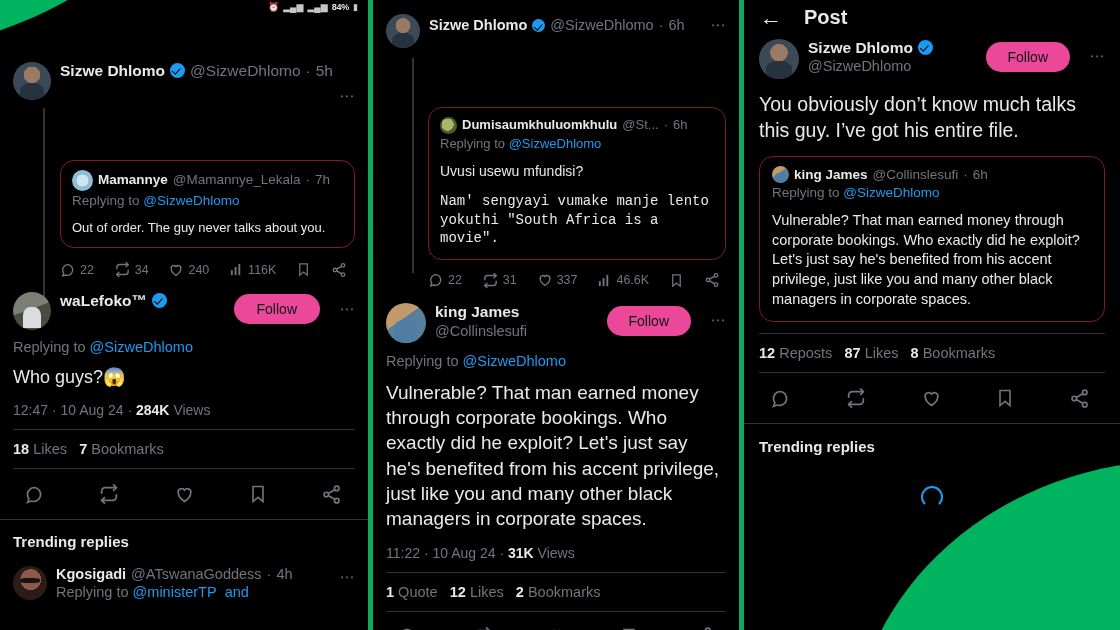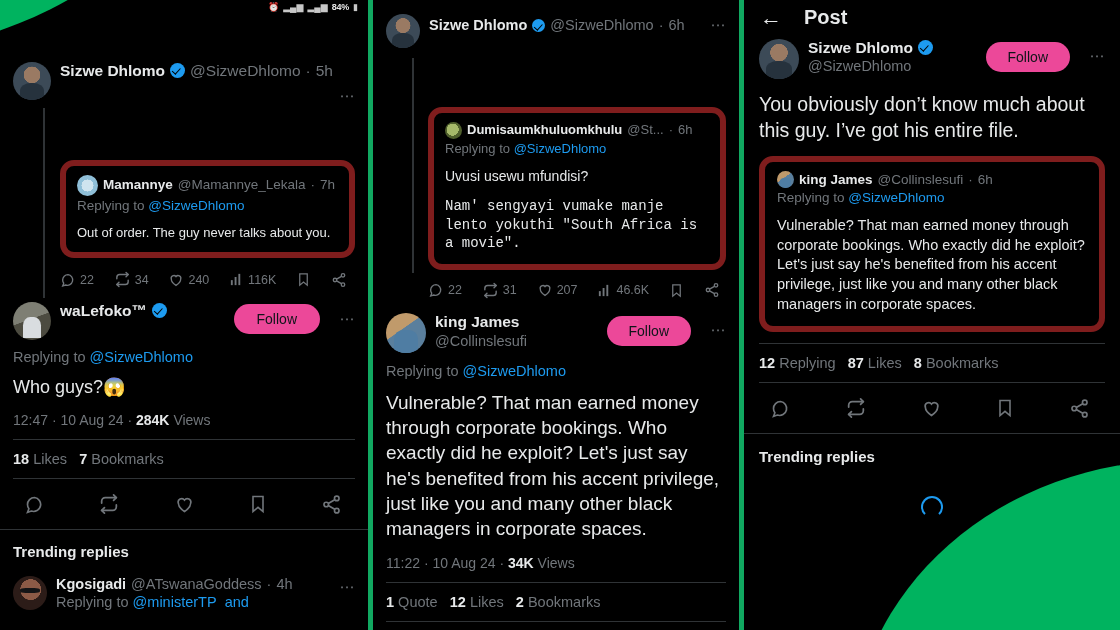--- a/index.html
+++ b/index.html
@@ -184,21 +184,21 @@
     font-weight: 400;
     border: none;
     border-radius: 999px;
     cursor: pointer;
     font-family: "Liberation Sans", sans-serif;
     white-space: nowrap;
   }
 
   
   .quote-card {
-    border: 6px solid #7f1d1d;
+    border: 1px solid #7f1d1d;
     border-radius: 14px;
     padding: 9px 11px 11px;
   }
 
   
   .actions {
     display: flex;
     align-items: center;
     color: #71767b;
   }
@@ -494,21 +494,21 @@
               <path d="M20 5H8a4 4 0 0 0-4 4v2"></path>
               <path d="M7 22l-3-3 3-3"></path>
               <path d="M4 19h12a4 4 0 0 0 4-4v-2"></path>
             </svg>
           <span class="cnt">31</span>
         </div>
         <div class="act">
           <svg width="16" height="16" viewBox="0 0 24 24" fill="none" stroke="#71767b" stroke-width="2">
               <path d="M12 20s-7-4.6-7-9.3A4 4 0 0 1 12 7a4 4 0 0 1 7 3.7C19 15.4 12 20 12 20z"></path>
             </svg>
-          <span class="cnt">207</span>
+          <span class="cnt">337</span>
         </div>
         <div class="act">
           <svg width="15" height="15" viewBox="0 0 24 24" fill="#71767b">
               <rect x="3" y="13" width="3" height="8"></rect>
               <rect x="9" y="8" width="3" height="13"></rect>
               <rect x="15" y="3" width="3" height="18"></rect>
             </svg>
           <span class="cnt">46.6K</span>
         </div>
         <div class="act">
@@ -542,21 +542,21 @@
         <span>Replying to </span><span class="mention">@SizweDhlomo</span>
       </div>
 
       <div class="body-text" style="font-size:19px;line-height:1.33;margin-top:11px;">Vulnerable? That man earned money through corporate bookings. Who exactly did he exploit? Let's just say he's benefited from his accent privilege, just like you and many other black managers in corporate spaces.</div>
 
       <div style="font-size:14px;color:#71767b;margin-top:13px;">
         <span>11:22</span>
         <span> · </span>
         <span>10 Aug 24</span>
         <span> · </span>
-        <b style="color:#e7e9ea">34K</b>
+        <b style="color:#e7e9ea">31K</b>
         <span>Views</span>
       </div>
     </div>
 
     <div class="hr" style="margin:11px 13px 0;"></div>
 
     <div class="stats" style="font-size:14.5px;padding:11px 13px;">
       <b>1</b>
       <span>Quote</span>
       &nbsp;
@@ -620,21 +620,21 @@
           <div class="name-line">
             <span class="dname" style="font-size:15.5px">Sizwe Dhlomo</span>
             <span class="verified v15"></span>
           </div>
           <div class="handle" style="font-size:14.5px;line-height:1.3">@SizweDhlomo</div>
         </div>
         <button class="follow-btn" style="font-size:14px;padding:7px 22px;margin-top:3px;">Follow</button>
         <span class="kebab" style="margin-left:6px;margin-top:6px;">⋯</span>
       </div>
 
-      <div class="body-text" style="font-size:19.5px;line-height:1.33;margin-top:13px;">You obviously don’t know much about this guy. I’ve got his entire file.</div>
+      <div class="body-text" style="font-size:19.5px;line-height:1.33;margin-top:13px;">You obviously don’t know much talks this guy. I’ve got his entire file.</div>
 
       <div class="quote-card" style="margin-top:12px;padding:9px 12px 12px;">
         <div class="name-line">
           <span class="avatar a17 av-king"></span>
           <span class="dname" style="font-size:13.5px">king James</span>
           <span class="handle" style="font-size:13.5px">@Collinslesufi</span>
           <span class="meta-dot" style="font-size:13.5px">·</span>
           <span class="ts" style="font-size:13.5px">6h</span>
         </div>
         <div class="replying" style="font-size:13.5px;margin-top:2px;">
@@ -642,21 +642,21 @@
         </div>
         <div style="font-size:14.5px;line-height:1.36;color:#e7e9ea;margin-top:11px;">Vulnerable? That man earned money through corporate bookings. Who exactly did he exploit? Let's just say he's benefited from his accent privilege, just like you and many other black managers in corporate spaces.</div>
       </div>
 
     </div>
 
     <div class="hr" style="margin:11px 15px 0;"></div>
 
     <div class="stats" style="font-size:14.5px;padding:11px 15px;">
       <b>12</b>
-      <span>Replying</span>
+      <span>Reposts</span>
       &nbsp;
       <b>87</b>
       <span>Likes</span>
       &nbsp;
       <b>8</b>
       <span>Bookmarks</span>
     </div>
 
     <div class="hr" style="margin:0 15px;"></div>
 

